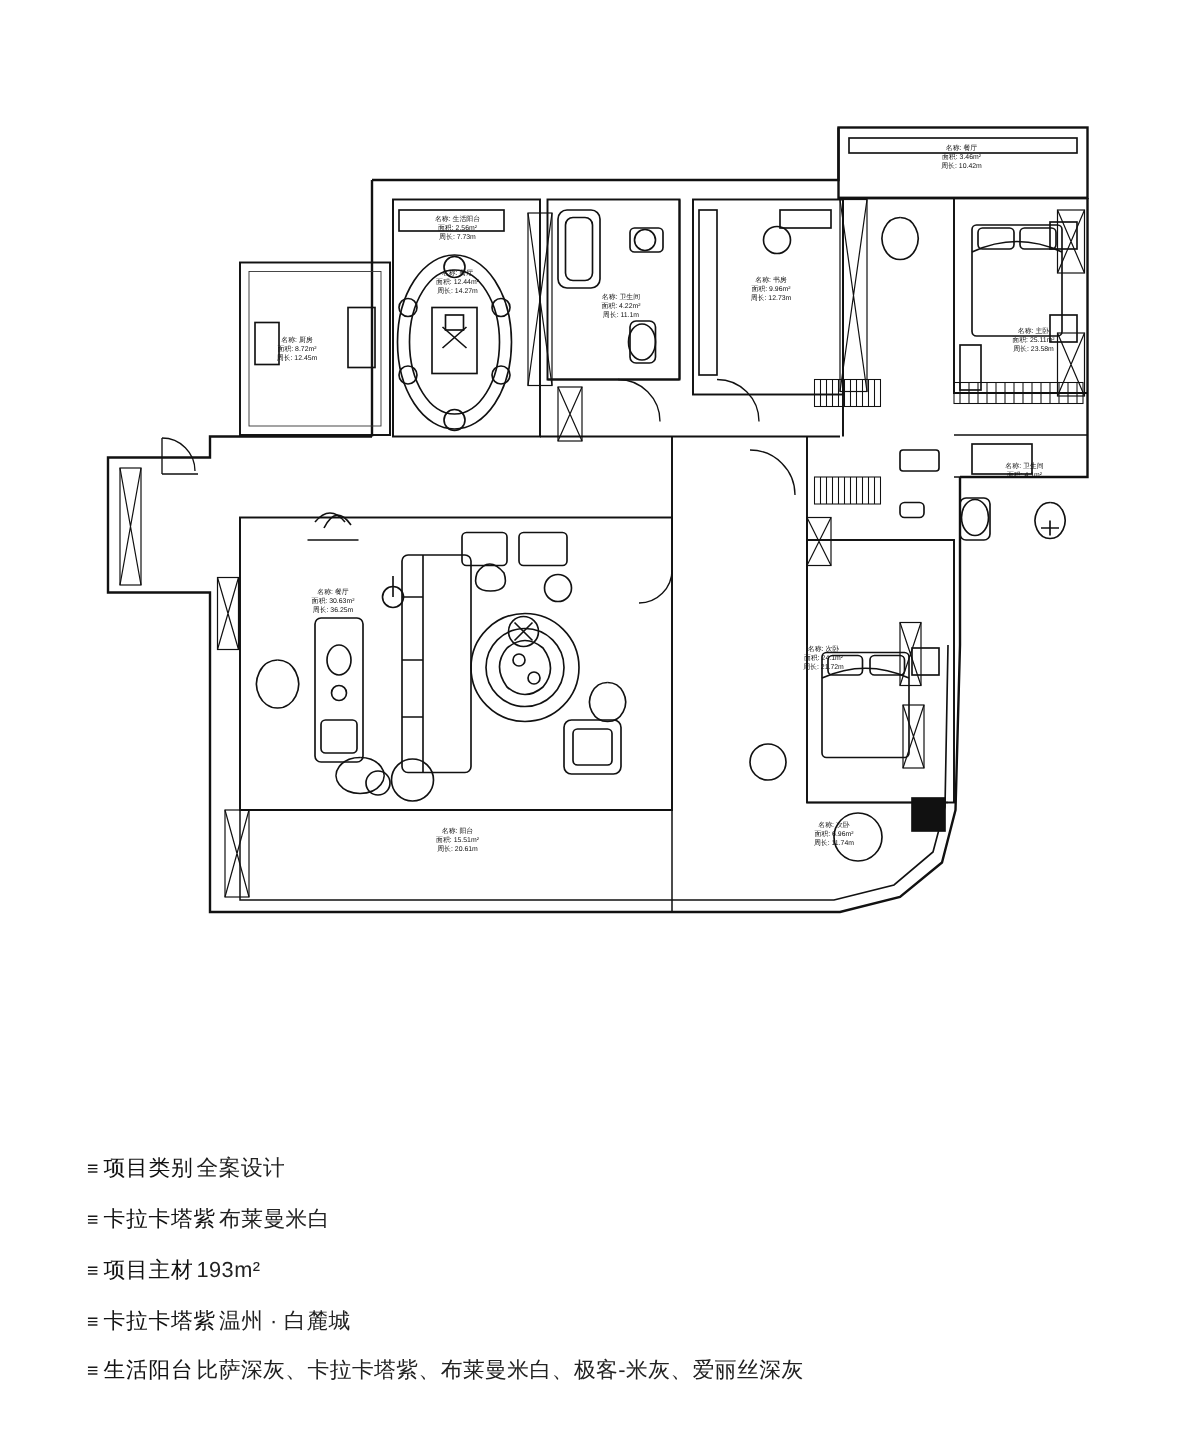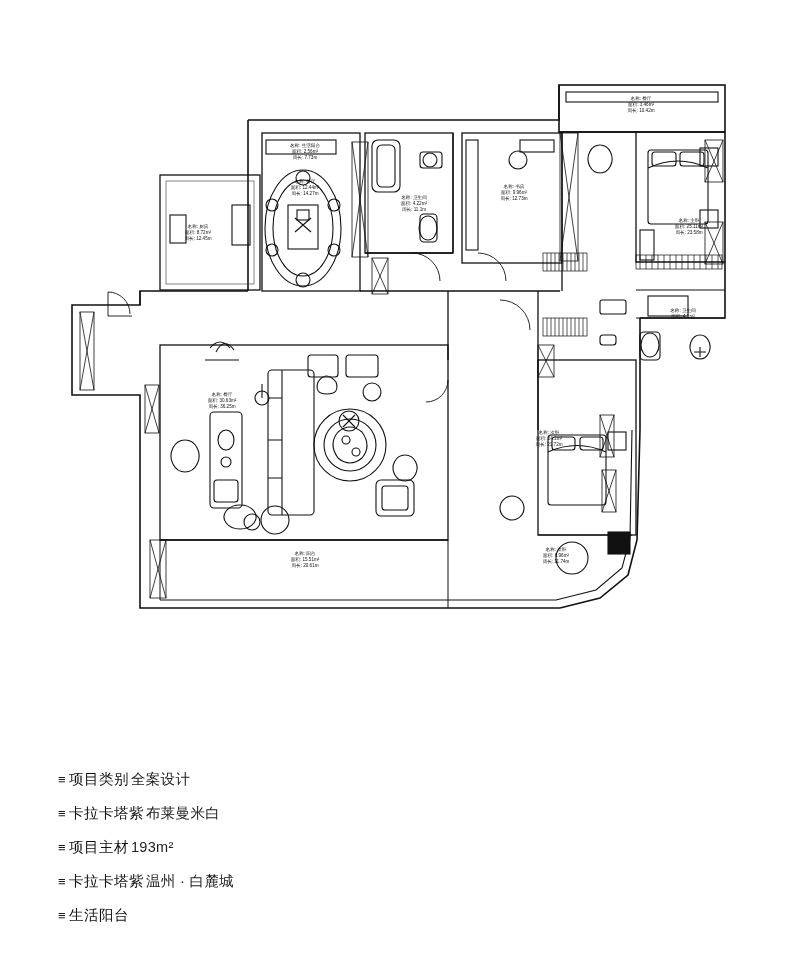--- a/index.html
+++ b/index.html
@@ -326,14 +326,15 @@
     <span class="info-value">193m²</span>
   </div>
   <div class="info-row">
     <span class="info-marker">≡</span>
     <span class="info-label">卡拉卡塔紫</span>
     <span class="info-value">温州 · 白麓城</span>
   </div>
   <div class="info-row">
     <span class="info-marker">≡</span>
     <span class="info-label">生活阳台</span>
+    <span class="info-value">比萨深灰、卡拉卡塔紫、布莱曼米白、极客-米灰、爱丽丝深灰</span>
   </div>
 </div>
 
 </body></html>

